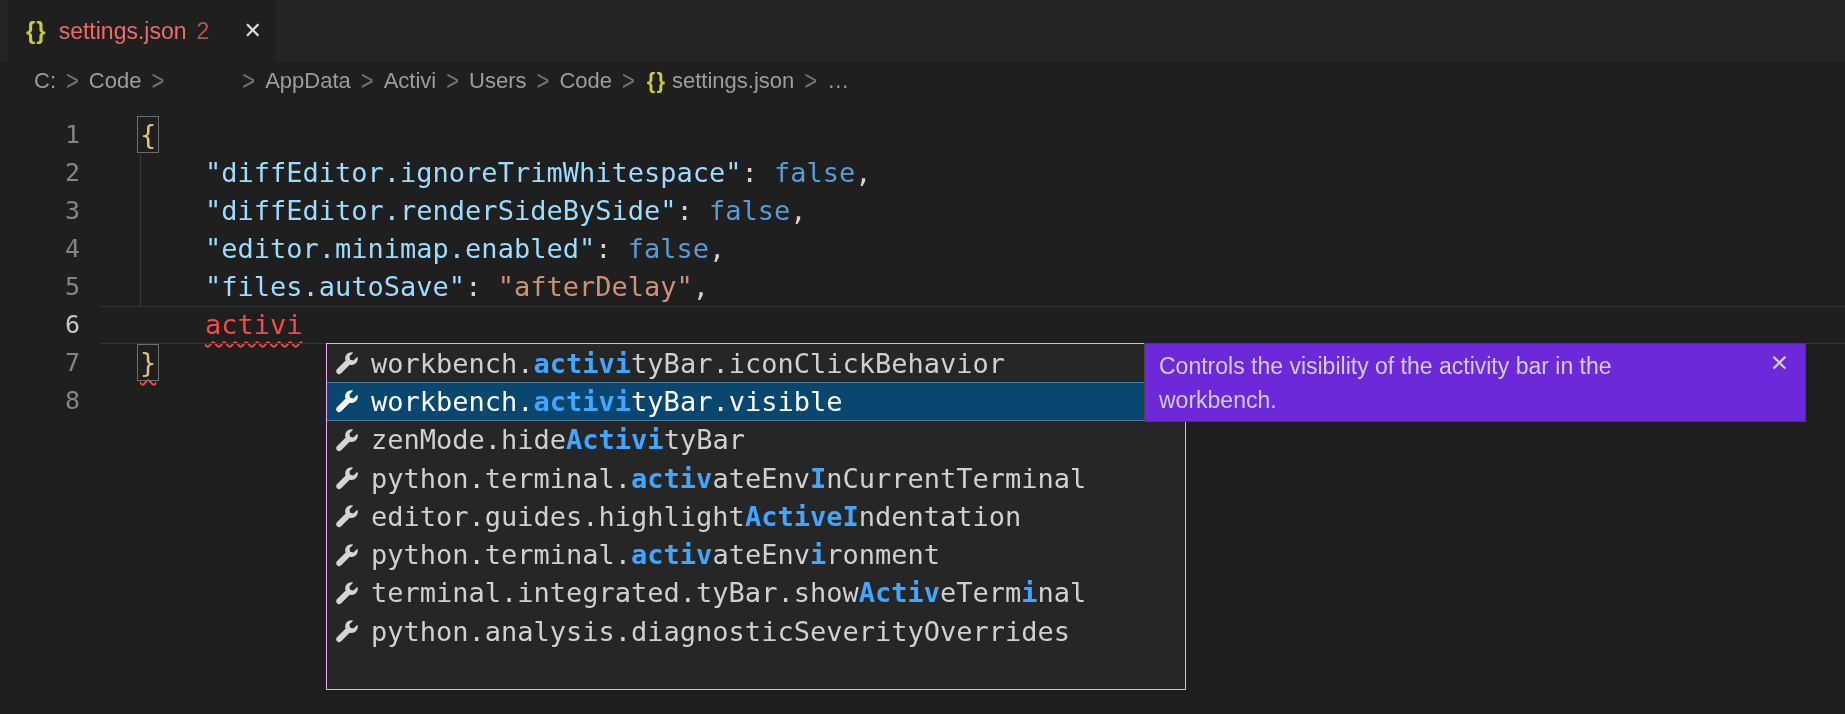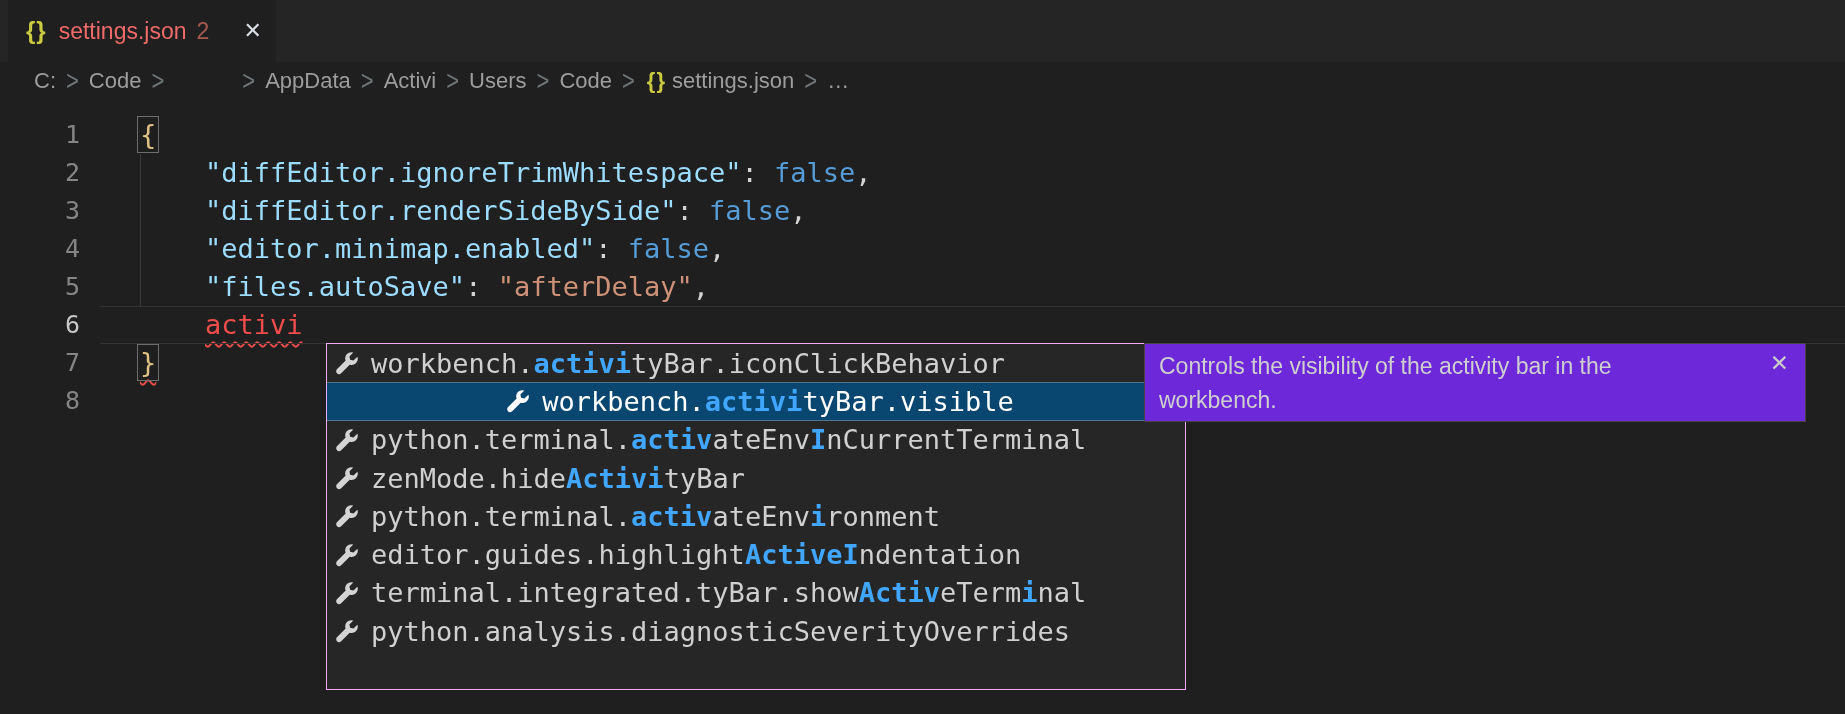--- a/index.html
+++ b/index.html
@@ -60,21 +60,21 @@
     background:#262627;border:1px solid #f0abfc;z-index:5;display:flex;flex-direction:column;margin-left:30px;
   }
   .suggest-item{
     height:38.3px;display:flex;align-items:center;padding-left:8px;box-sizing:border-box;
     font-family:"DejaVu Sans Mono","Liberation Mono",monospace;font-size:27px;color:#d0d0d0;
     white-space:pre;cursor:pointer;
   }
   .suggest-item .hl{color:var(--accent-blue,#40a6ff);font-weight:bold;}
   .suggest-item.selected{
     background:var(--selected-bg,#094771);color:#ffffff;
-    border-top:1px solid rgba(210,210,210,.35);border-bottom:1px solid rgba(210,210,210,.35);justify-content:center;
+    border-top:1px solid rgba(210,210,210,.35);border-bottom:1px solid rgba(210,210,210,.35);
   }
   .wrench{width:24px;height:24px;flex:0 0 24px;margin-right:12px;color:#d4d4d4;}
   .suggest-item.selected .wrench{color:#ffffff;}
   .wrench svg{width:100%;height:100%;display:block;}
   
   .docpopup{
     position:absolute;left:1144px;top:343px;width:662px;height:79px;box-sizing:border-box;
     background:#6d28d9;border:1px solid #454545;z-index:6;
   }
   .doc-text{
@@ -131,30 +131,30 @@
 
 <div class="suggest" id="suggest">
     <div class="suggest-item"><span class="wrench"><svg viewBox="0 0 16 16">
           <path fill="currentColor" d="M14.9 3.8 12.3 6.4l-2.2-.5-.5-2.2L12.2 1a4.1 4.1 0 0 0-5.1 5.4L1.6 11.9a1.94 1.94 0 1 0 2.7 2.7l5.5-5.5A4.1 4.1 0 0 0 15 4c0-.07-.06-.13-.1-.2z"></path>
         </svg></span><span class="suggest-label"><span>workbench.</span><span class="hl">activi</span><span>tyBar.iconClickBehavior</span></span></div>
     <div class="suggest-item selected"><span class="wrench"><svg viewBox="0 0 16 16">
           <path fill="currentColor" d="M14.9 3.8 12.3 6.4l-2.2-.5-.5-2.2L12.2 1a4.1 4.1 0 0 0-5.1 5.4L1.6 11.9a1.94 1.94 0 1 0 2.7 2.7l5.5-5.5A4.1 4.1 0 0 0 15 4c0-.07-.06-.13-.1-.2z"></path>
         </svg></span><span class="suggest-label"><span>workbench.</span><span class="hl">activi</span><span>tyBar.visible</span></span></div>
     <div class="suggest-item"><span class="wrench"><svg viewBox="0 0 16 16">
           <path fill="currentColor" d="M14.9 3.8 12.3 6.4l-2.2-.5-.5-2.2L12.2 1a4.1 4.1 0 0 0-5.1 5.4L1.6 11.9a1.94 1.94 0 1 0 2.7 2.7l5.5-5.5A4.1 4.1 0 0 0 15 4c0-.07-.06-.13-.1-.2z"></path>
+        </svg></span><span class="suggest-label"><span>zenMode.hide</span><span class="hl">Activi</span><span>tyBar</span></span></div>
+    <div class="suggest-item"><span class="wrench"><svg viewBox="0 0 16 16">
+          <path fill="currentColor" d="M14.9 3.8 12.3 6.4l-2.2-.5-.5-2.2L12.2 1a4.1 4.1 0 0 0-5.1 5.4L1.6 11.9a1.94 1.94 0 1 0 2.7 2.7l5.5-5.5A4.1 4.1 0 0 0 15 4c0-.07-.06-.13-.1-.2z"></path>
         </svg></span><span class="suggest-label"><span>python.terminal.</span><span class="hl">activ</span><span>ateEnv</span><span class="hl">I</span><span>nCurrentTerminal</span></span></div>
     <div class="suggest-item"><span class="wrench"><svg viewBox="0 0 16 16">
           <path fill="currentColor" d="M14.9 3.8 12.3 6.4l-2.2-.5-.5-2.2L12.2 1a4.1 4.1 0 0 0-5.1 5.4L1.6 11.9a1.94 1.94 0 1 0 2.7 2.7l5.5-5.5A4.1 4.1 0 0 0 15 4c0-.07-.06-.13-.1-.2z"></path>
-        </svg></span><span class="suggest-label"><span>zenMode.hide</span><span class="hl">Activi</span><span>tyBar</span></span></div>
+        </svg></span><span class="suggest-label"><span>editor.guides.highlight</span><span class="hl">ActiveI</span><span>ndentation</span></span></div>
     <div class="suggest-item"><span class="wrench"><svg viewBox="0 0 16 16">
           <path fill="currentColor" d="M14.9 3.8 12.3 6.4l-2.2-.5-.5-2.2L12.2 1a4.1 4.1 0 0 0-5.1 5.4L1.6 11.9a1.94 1.94 0 1 0 2.7 2.7l5.5-5.5A4.1 4.1 0 0 0 15 4c0-.07-.06-.13-.1-.2z"></path>
         </svg></span><span class="suggest-label"><span>python.terminal.</span><span class="hl">activ</span><span>ateEnv</span><span class="hl">i</span><span>ronment</span></span></div>
-    <div class="suggest-item"><span class="wrench"><svg viewBox="0 0 16 16">
-          <path fill="currentColor" d="M14.9 3.8 12.3 6.4l-2.2-.5-.5-2.2L12.2 1a4.1 4.1 0 0 0-5.1 5.4L1.6 11.9a1.94 1.94 0 1 0 2.7 2.7l5.5-5.5A4.1 4.1 0 0 0 15 4c0-.07-.06-.13-.1-.2z"></path>
-        </svg></span><span class="suggest-label"><span>editor.guides.highlight</span><span class="hl">ActiveI</span><span>ndentation</span></span></div>
     <div class="suggest-item"><span class="wrench"><svg viewBox="0 0 16 16">
           <path fill="currentColor" d="M14.9 3.8 12.3 6.4l-2.2-.5-.5-2.2L12.2 1a4.1 4.1 0 0 0-5.1 5.4L1.6 11.9a1.94 1.94 0 1 0 2.7 2.7l5.5-5.5A4.1 4.1 0 0 0 15 4c0-.07-.06-.13-.1-.2z"></path>
         </svg></span><span class="suggest-label"><span>terminal.integrated.tyBar.show</span><span class="hl">Activ</span><span>eTerm</span><span class="hl">i</span><span>nal</span></span></div>
     <div class="suggest-item"><span class="wrench"><svg viewBox="0 0 16 16">
           <path fill="currentColor" d="M14.9 3.8 12.3 6.4l-2.2-.5-.5-2.2L12.2 1a4.1 4.1 0 0 0-5.1 5.4L1.6 11.9a1.94 1.94 0 1 0 2.7 2.7l5.5-5.5A4.1 4.1 0 0 0 15 4c0-.07-.06-.13-.1-.2z"></path>
         </svg></span><span class="suggest-label"><span>python.analysis.diagnosticSeverityOverrides</span></span></div>
   </div>
 
 <div class="docpopup">
   <div class="doc-text">Controls the visibility of the activity bar in the workbench.</div>

